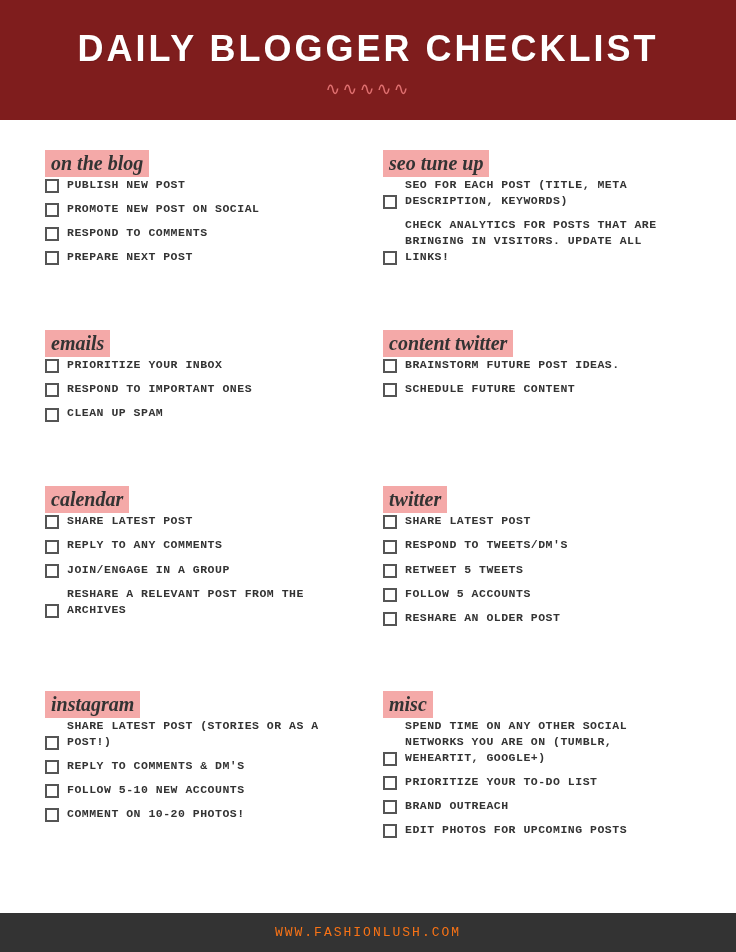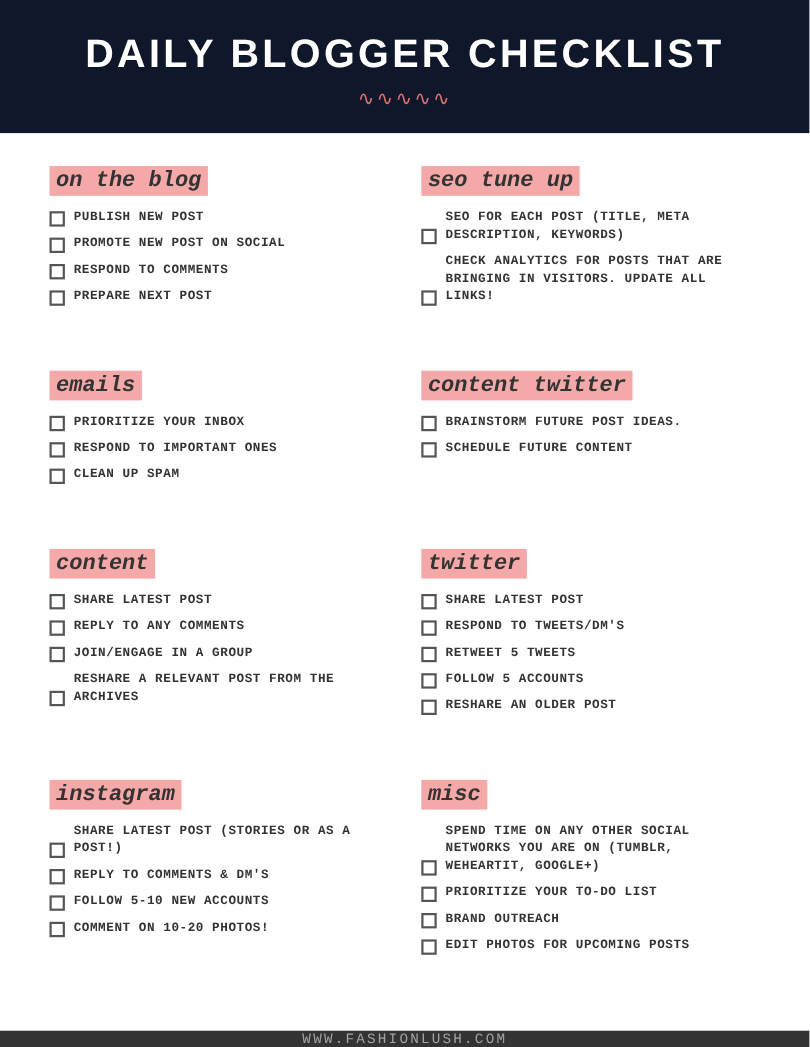--- a/index.html
+++ b/index.html
@@ -6,21 +6,21 @@
     body {
       width: 736px;
       min-height: 952px;
       font-family: 'Courier New', Courier, monospace;
       background: #fff;
       display: flex;
       flex-direction: column;
     }
 
     .header {
-      background: #0f172a;
+      background: #7f1d1d;
       text-align: center;
       padding: 28px 20px 20px;
     }
 
     .header-title {
       font-size: 36px;
       font-weight: 900;
       letter-spacing: 3px;
       color: #fff;
       text-shadow: 1px 1px 0 rgba(0,0,0,0.1);
@@ -47,22 +47,22 @@
     }
 
     .section-title {
       display: inline-block;
       font-size: 20px;
       font-weight: 700;
       font-style: italic;
       color: #333;
       background: #f4a9a8;
       padding: 2px 6px;
-      margin-bottom: 12px;
-      font-family: Liberation Mono, monospace;
+      margin-bottom: 0;
+      font-family: Liberation Serif, serif;
     }
 
     .checklist {
       list-style: none;
       padding: 0;
     }
 
     .checklist-item {
       display: flex;
       align-items: flex-end;
@@ -86,22 +86,22 @@
       letter-spacing: 0.5px;
       color: #333;
       line-height: 1.4;
       text-transform: uppercase;
       font-family: 'Courier New', Courier, monospace;
     }
 
     .footer {
       background: #333;
       text-align: center;
-      padding: 0;
-      color: #a3a3a3;
+      padding: 12px;
+      color: #f97316;
       font-size: 13px;
       letter-spacing: 2px;
       font-family: 'Courier New', Courier, monospace;
     }
   </style>
 </head>
 <body>
 
 <header class="header">
   <div class="header-title">DAILY BLOGGER CHECKLIST</div>
@@ -154,21 +154,21 @@
     <div class="section"><div class="section-title">content twitter</div><ul class="checklist">
         <li class="checklist-item">
           <span class="checkbox"></span>
           <span class="item-text">BRAINSTORM FUTURE POST IDEAS.</span>
         </li>
         <li class="checklist-item">
           <span class="checkbox"></span>
           <span class="item-text">SCHEDULE FUTURE CONTENT</span>
         </li>
       </ul></div>
-    <div class="section"><div class="section-title">content</div><ul class="checklist">
+    <div class="section"><div class="section-title">calendar</div><ul class="checklist">
         <li class="checklist-item">
           <span class="checkbox"></span>
           <span class="item-text">SHARE LATEST POST</span>
         </li>
         <li class="checklist-item">
           <span class="checkbox"></span>
           <span class="item-text">REPLY TO ANY COMMENTS</span>
         </li>
         <li class="checklist-item">
           <span class="checkbox"></span>

